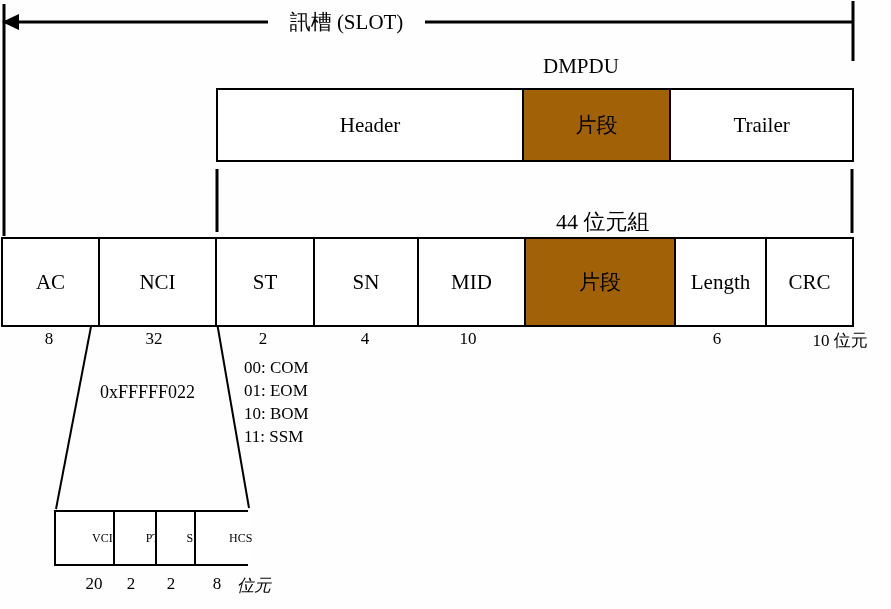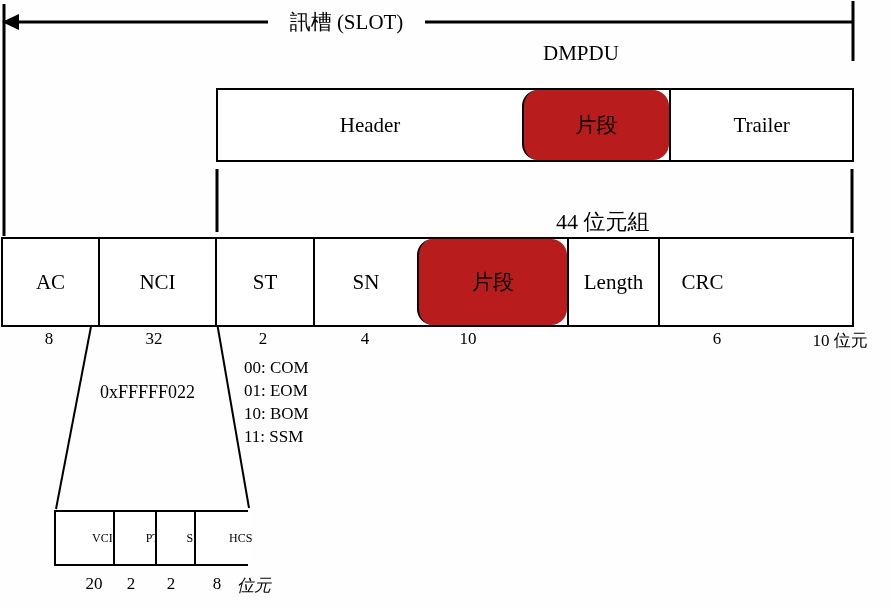--- a/index.html
+++ b/index.html
@@ -28,21 +28,21 @@
   }
   .slot-label {
     top: 7px; left: 268px;
     width: 157px;
     text-align: center;
     font-size: 21px;
     background: #fefefe;
     padding: 1px 0 5px 0;
   }
   .dmpdu-label {
-    top: 41px; left: 543px;
+    top: 54px; left: 543px;
     font-size: 21px;
   }
   .bytes-label {
     top: 207px; left: 556px;
     font-size: 22px;
   }
   .frame-row {
     position: absolute;
     z-index: 2;
     display: flex;
@@ -55,21 +55,21 @@
   .cell {
     display: flex;
     align-items: center;
     justify-content: center;
     height: 100%;
     border-left: 2px solid #000;
     font-size: 21px;
     background: #fff;
   }
   .cell:first-child { border-left: none; }
-  .cell.shaded { background: #b91c1c; border-radius: 16px; }
+  .cell.shaded { background: #a16207; }
   .sub-row .cell { font-size: 12px; padding-left: 36px; }
   .bits {
     position: absolute;
     z-index: 2;
     font-size: 17px;
     transform: translateX(-50%);
     white-space: nowrap;
   }
   .bits-row-main { top: 329px; }
   .bits-row-sub  { top: 574px; }
@@ -127,20 +127,21 @@
     <div class="cell" style="width:184px">Trailer</div>
   </div>
 
   <div class="lbl bytes-label">44 位元組</div>
 
   <div class="frame-row main-row">
     <div class="cell" style="width:95px">AC</div>
     <div class="cell" style="width:117px">NCI</div>
     <div class="cell" style="width:98px">ST</div>
     <div class="cell" style="width:104px">SN</div>
+    <div class="cell" style="width:107px">MID</div>
     <div class="cell shaded" style="width:150px">片段</div>
     <div class="cell" style="width:91px">Length</div>
     <div class="cell" style="width:87px">CRC</div>
   </div>
 
   <span class="bits bits-row-main" style="left:49px">8</span>
   <span class="bits bits-row-main" style="left:154px">32</span>
   <span class="bits bits-row-main" style="left:263px">2</span>
   <span class="bits bits-row-main" style="left:365px">4</span>
   <span class="bits bits-row-main" style="left:468px">10</span>

